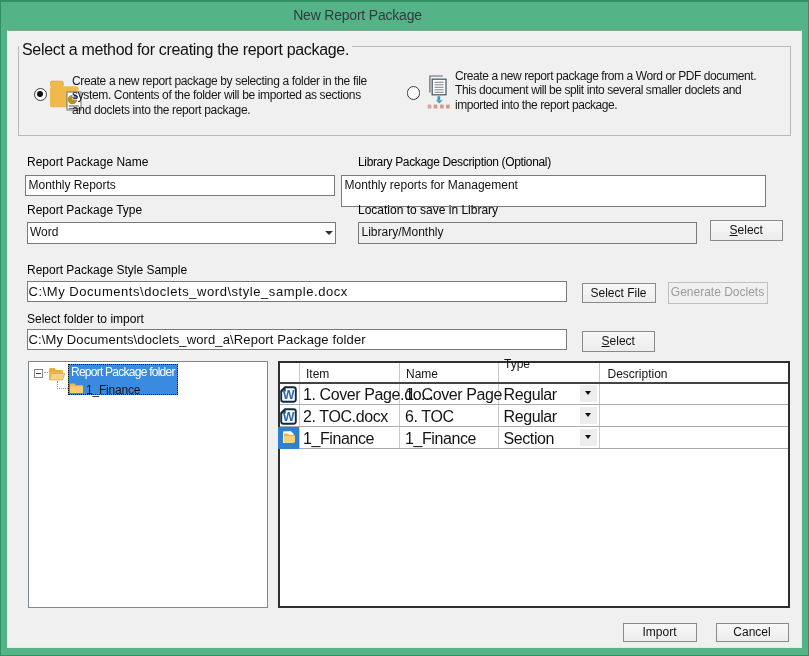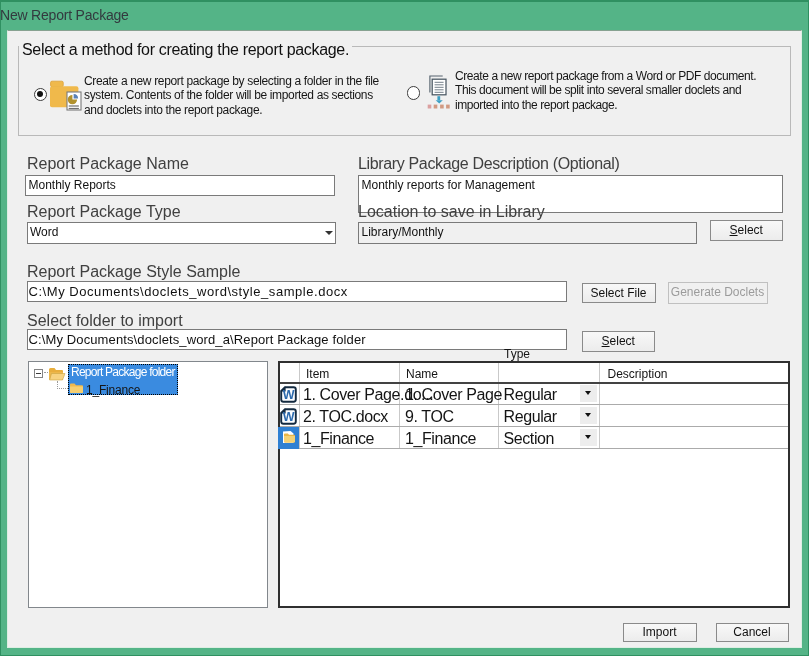--- a/index.html
+++ b/index.html
@@ -1,27 +1,27 @@
 <!DOCTYPE html>
 <html><head>
 <meta charset="utf-8">
 <style>
   html,body{margin:0;padding:0}
   body{width:809px;height:656px;position:relative;overflow:hidden;
        font-family:"Liberation Sans",sans-serif;background:#54b487;}
   .abs{position:absolute}
   #outerline{position:absolute;left:0;top:0;width:809px;height:656px;
     border:1px solid #2f9061;border-top:2px solid #2f9061;box-sizing:border-box;}
-  #title{position:absolute;left:0;top:7px;width:715px;
+  #title{position:absolute;left:0;top:7px;width:715px;text-align:center;
     font-size:14px;color:#333a3f;letter-spacing:-0.2px;}
   #content{position:absolute;left:7px;top:30px;width:795px;height:618px;
     background:#f0f0f0;box-sizing:border-box;
     border-left:1px solid #ddeee3;border-right:1px solid #ddeee3;border-bottom:1px solid #ddeee3;
     border-top:1px solid #87a291;}
-  .lbl{position:absolute;font-size:16px;color:#404040;white-space:nowrap}
+  .lbl{position:absolute;font-size:12px;color:#000000;white-space:nowrap}
   .inp{position:absolute;box-sizing:border-box;background:#fff;border:1px solid #7a7a7a;
     font-size:12px;color:#111;padding:2px 0 0 2.5px;white-space:nowrap;overflow:hidden}
   .btn{position:absolute;box-sizing:border-box;background:linear-gradient(#f8f8f8,#ececec);
     border:1px solid #8a8a8a;font-size:12px;color:#111;text-align:center}
   
   #grp{position:absolute;left:18px;top:46px;width:773px;height:89.5px;
     border:1px solid #b9b9b9;box-sizing:border-box}
   #grplbl{position:absolute;left:19px;top:40.5px;font-size:16px;color:#111;letter-spacing:-0.32px;
     background:#f0f0f0;padding:0 3px;white-space:nowrap}
   .radio{position:absolute;width:13.5px;height:13.5px;border:1.3px solid #3c3c3c;
@@ -68,21 +68,21 @@
 <div class="radio sel" style="left:33.6px;top:87.8px"></div>
 <svg class="abs" style="left:48px;top:79px" width="36" height="33" viewBox="0 0 36 33">
   <rect x="2.6" y="2.2" width="12.6" height="5.5" rx="1.4" fill="#f0b94b" stroke="#dfa53d" stroke-width="0.9"></rect>
   <rect x="2" y="7.3" width="28.4" height="21" rx="2" fill="#f0b94b"></rect>
   <rect x="19" y="13" width="14" height="18" fill="#fff" stroke="#7a7a7a" stroke-width="1.1"></rect>
   <path d="M24.4 20.6 L24.4 15.9 A4.7 4.7 0 1 0 29.1 20.6 Z" fill="#b2922e"></path>
   <path d="M25.6 19.4 L25.6 14.9 A4.6 4.6 0 0 1 30.1 19.4 Z" fill="#5b82b8"></path>
   <rect x="20.7" y="26.4" width="10.2" height="1.2" fill="#6f6f6f"></rect>
   <rect x="20.7" y="28.9" width="10.2" height="1.2" fill="#6f6f6f"></rect>
 </svg>
-<div class="opttxt" style="left:84px;top:73.5px">Create a new report package by selecting a folder in the file<br>system. Contents of the folder will be imported as sections<br>and doclets into the report package.</div>
+<div class="opttxt" style="left:72px;top:73.5px">Create a new report package by selecting a folder in the file<br>system. Contents of the folder will be imported as sections<br>and doclets into the report package.</div>
 
 <div class="radio" style="left:406.8px;top:86.3px"></div>
 <svg class="abs" style="left:426px;top:72px" width="26" height="38" viewBox="0 0 26 38">
   <path d="M3.9 20.5 L3.9 4 L16.7 4" fill="none" stroke="#56636e" stroke-width="1.15"></path>
   <rect x="6.2" y="7.2" width="13.8" height="15.6" fill="#fff" stroke="#4a5763" stroke-width="1.25"></rect>
   <g stroke="#5a6772" stroke-width="0.85">
     <line x1="8.6" y1="10.3" x2="17.6" y2="10.3"></line>
     <line x1="8.6" y1="12.8" x2="17.6" y2="12.8"></line>
     <line x1="8.6" y1="15.3" x2="17.6" y2="15.3"></line>
     <line x1="8.6" y1="17.8" x2="17.6" y2="17.8"></line>
@@ -95,21 +95,21 @@
     <rect x="7.7" y="32.6" width="3.6" height="3.9"></rect>
     <rect x="14.1" y="32.6" width="3.6" height="3.9"></rect>
     <rect x="20.1" y="32.6" width="3.6" height="3.9"></rect>
   </g>
 </svg>
 <div class="opttxt b" style="left:455px;top:68.5px">Create a new report package from a Word or PDF document.<br>This document will be split into several smaller doclets and<br>imported into the report package.</div>
 
 <div class="lbl" style="left:27px;top:154.7px">Report Package Name</div>
 <div class="lbl" style="left:358px;top:154.7px;letter-spacing:-0.35px">Library Package Description (Optional)</div>
 <div class="inp" style="left:25px;top:175px;width:309.5px;height:21px">Monthly Reports</div>
-<div class="inp" style="left:358px;top:175px;width:425px;height:38px">Monthly reports for Management</div>
+<div class="inp" style="left:341px;top:175px;width:425px;height:32px">Monthly reports for Management</div>
 
 <div class="lbl" style="left:27px;top:202.8px">Report Package Type</div>
 <div class="lbl" style="left:358px;top:202.8px">Location to save in Library</div>
 <div class="inp" style="left:26.5px;top:222px;width:309.5px;height:21.5px">Word</div>
 <div class="abs" style="left:325px;top:231px;width:0;height:0;border-left:4px solid transparent;border-right:4px solid transparent;border-top:4px solid #333"></div>
 <div class="inp" style="left:358px;top:222px;width:339px;height:21.5px;background:#f0f0f0">Library/Monthly</div>
 <div class="btn" style="left:709.5px;top:220px;width:73.5px;height:21px;line-height:19px"><span class="u">S</span>elect</div>
 
 <div class="lbl" style="left:27px;top:263px">Report Package Style Sample</div>
 <div class="inp" style="left:26.5px;top:280.5px;width:540.5px;height:21px;font-size:13px;letter-spacing:0.55px;padding-left:1px">C:\My Documents\doclets_word\style_sample.docx</div>
@@ -141,40 +141,40 @@
 <div class="colsep" style="left:299px;top:363px;height:86px"></div>
 <div class="colsep" style="left:399px;top:363px;height:86px"></div>
 <div class="colsep" style="left:497.5px;top:363px;height:86px"></div>
 <div class="colsep" style="left:598.5px;top:363px;height:86px"></div>
 <div id="hdrline" style="left:280px;top:382px;width:508px"></div>
 <div class="rowsep" style="left:280px;top:404px;width:508px"></div>
 <div class="rowsep" style="left:280px;top:426px;width:508px"></div>
 <div class="rowsep" style="left:280px;top:448px;width:508px"></div>
 <div class="hdrtxt" style="left:306px;top:366.5px">Item</div>
 <div class="hdrtxt" style="left:406px;top:366.5px">Name</div>
-<div class="hdrtxt" style="left:504px;top:347px">Type</div>
+<div class="hdrtxt" style="left:504px;top:357px">Type</div>
 <div class="hdrtxt" style="left:607.5px;top:366.5px">Description</div>
 
 <svg class="abs" style="left:280px;top:385.5px" width="17" height="17" viewBox="0 0 17 17">
   <path d="M5 1.2 L13.6 1.2 Q15.8 1.2 15.8 3.4 L15.8 13.6 Q15.8 15.8 13.6 15.8 L3.4 15.8 Q1.2 15.8 1.2 13.6 L1.2 5 Z" fill="#fbfdff" stroke="#132a40" stroke-width="1.9"></path>
   <path d="M5.6 0.5 L5.6 5.6 L0.5 5.6 L3 3 Z" fill="#132a40"></path>
   <text x="8.7" y="13" text-anchor="middle" font-family="Liberation Sans,sans-serif" font-size="12.5" font-weight="bold" fill="#2c6aad">W</text>
 </svg>
 <div class="celltxt" style="left:303px;top:385.5px">1. Cover Page.do...</div>
 <div class="celltxt" style="left:405px;top:385.5px">1. Cover Page</div>
 <div class="celltxt" style="left:503.5px;top:385.5px">Regular</div>
 <div class="ddbtn" style="left:580px;top:385px"></div>
 
 <svg class="abs" style="left:280px;top:407.5px" width="17" height="17" viewBox="0 0 17 17">
   <path d="M5 1.2 L13.6 1.2 Q15.8 1.2 15.8 3.4 L15.8 13.6 Q15.8 15.8 13.6 15.8 L3.4 15.8 Q1.2 15.8 1.2 13.6 L1.2 5 Z" fill="#fbfdff" stroke="#132a40" stroke-width="1.9"></path>
   <path d="M5.6 0.5 L5.6 5.6 L0.5 5.6 L3 3 Z" fill="#132a40"></path>
   <text x="8.7" y="13" text-anchor="middle" font-family="Liberation Sans,sans-serif" font-size="12.5" font-weight="bold" fill="#2c6aad">W</text>
 </svg>
 <div class="celltxt" style="left:303px;top:407.5px">2. TOC.docx</div>
-<div class="celltxt" style="left:405px;top:407.5px">9. TOC</div>
+<div class="celltxt" style="left:405px;top:407.5px">6. TOC</div>
 <div class="celltxt" style="left:503.5px;top:407.5px">Regular</div>
 <div class="ddbtn" style="left:580px;top:407px"></div>
 
 <div class="abs" style="left:278px;top:427px;width:20.5px;height:21.5px;background:#2f80d3"></div>
 <svg class="abs" style="left:281px;top:429px" width="16" height="16" viewBox="0 0 16 16">
   <path d="M2 14 L2 2.5 L9.5 2 L12.5 4.5 L12.5 14 Z" fill="#fff"></path>
   <path d="M3 5.2 Q3 4.4 3.8 4.4 L6.8 4.4 L8 5.8 L13.2 5.8 Q14 5.8 14 6.6 L14 12.6 Q14 13.4 13.2 13.4 L3.8 13.4 Q3 13.4 3 12.6 Z" fill="#eab547"></path>
   <path d="M3 7 L14 7 L14 12.6 Q14 13.4 13.2 13.4 L3.8 13.4 Q3 13.4 3 12.6 Z" fill="#f4d174"></path>
 </svg>
 <div class="celltxt" style="left:303px;top:429.5px">1_Finance</div>

